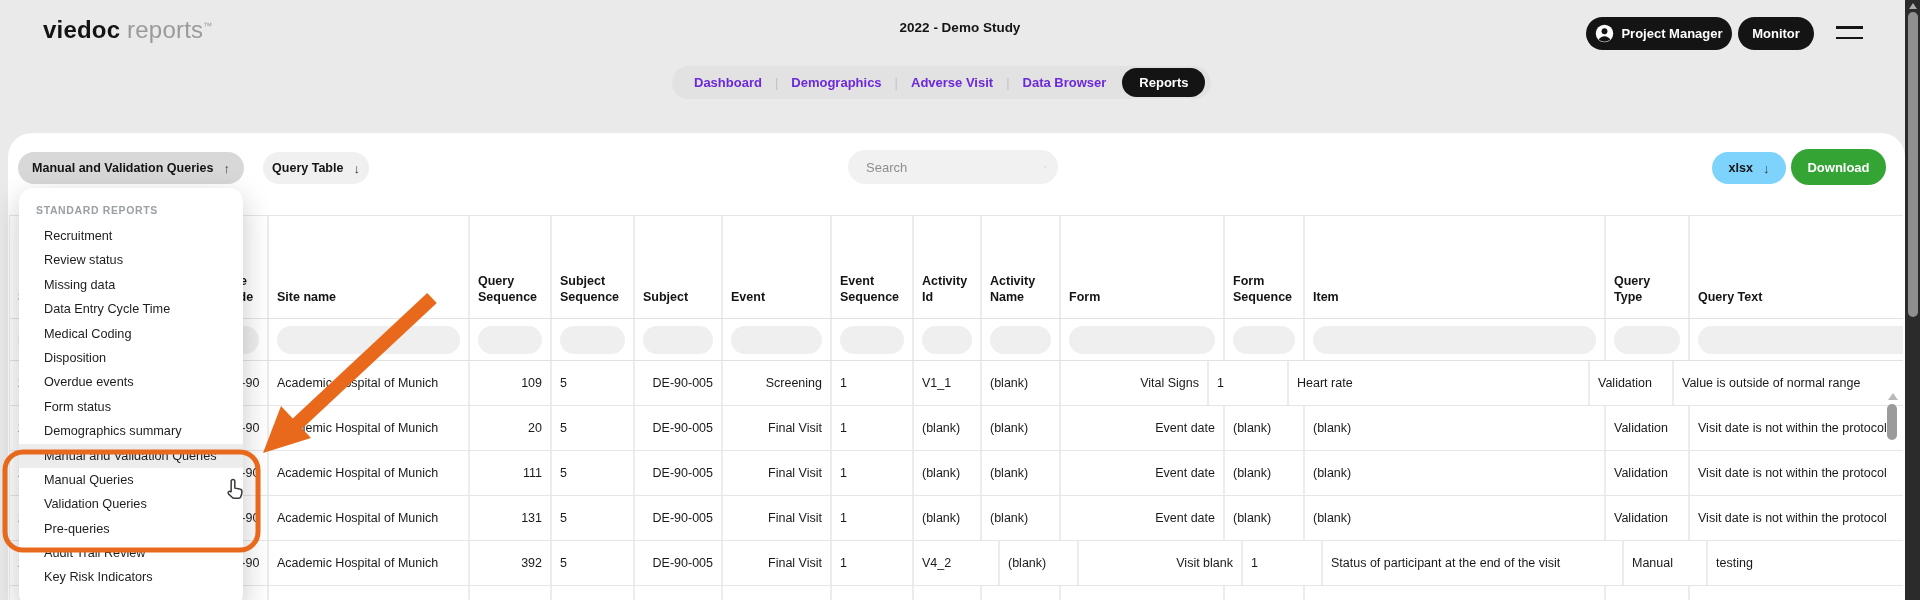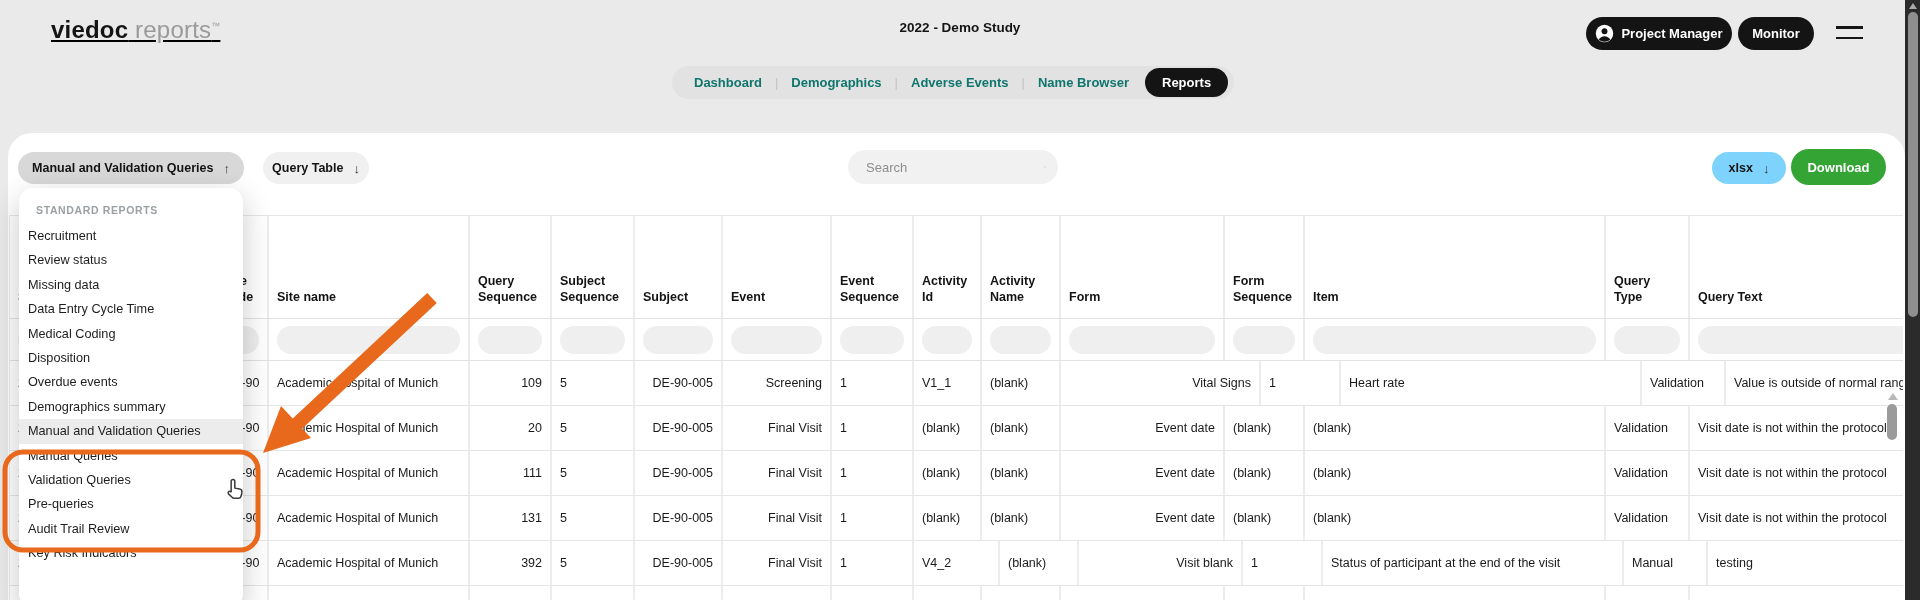--- a/index.html
+++ b/index.html
@@ -1,28 +1,28 @@
 <!DOCTYPE html>
 <html><head>
 <meta charset="utf-8">
 <style>
   html,body{margin:0;padding:0;background:#eaeaea;}
   *{box-sizing:border-box;font-family:"Liberation Sans",sans-serif;}
   .page{position:relative;width:1920px;height:600px;overflow:hidden;background:#eaeaea;}
 
   
-  .logo{position:absolute;left:51px;top:16px;font-size:24px;letter-spacing:.2px;text-decoration:underline;}
+  .logo{position:absolute;left:43px;top:16px;font-size:24px;letter-spacing:.2px;}
   .logo .p1{color:#141414;font-weight:600;}
   .logo .p2{color:#9a9a9a;font-weight:500;}
   .logo .tm{color:#9a9a9a;font-size:9px;vertical-align:super;}
   .study-title{position:absolute;left:0;top:20px;width:100%;text-align:center;
     font-size:13.5px;font-weight:600;color:#141414;pointer-events:none;}
   .tabsbar{position:absolute;left:672px;top:66px;height:33px;background:#e2e2e2;
     border-radius:17px;display:flex;align-items:center;padding:0 6px 0 22px;}
-  .tab{font-size:13px;font-weight:600;color:#0f766e;cursor:pointer;white-space:nowrap;}
+  .tab{font-size:13px;font-weight:600;color:#6d28d9;cursor:pointer;white-space:nowrap;}
   .tabsep{color:#c3c3c3;margin:0 13px;font-size:13px;}
   .tab.active{background:#141414;color:#fff;border-radius:16px;padding:7px 17px;margin-left:16px;}
   .rolepill{position:absolute;top:17px;height:33px;background:#141414;color:#fff;border-radius:17px;
     display:flex;align-items:center;justify-content:center;font-size:13px;font-weight:600;cursor:pointer;gap:7px;}
   .pm{left:1586px;width:146px;}
   .mon{left:1738px;width:76px;}
   .burger{position:absolute;left:1836px;top:26px;width:27px;height:14px;cursor:pointer;}
   .burger div{height:2.6px;background:#161616;}
   .burger div:first-child{margin-bottom:8px;}
 
@@ -63,44 +63,44 @@
   .drow .c{font-size:12.5px;font-weight:500;color:#1a1a1a;line-height:44px;white-space:nowrap;}
   .al-r{text-align:right;}
   .insb-arrow{position:absolute;left:1878px;top:177px;width:0;height:0;
     border-left:5px solid transparent;border-right:5px solid transparent;border-bottom:7px solid #b9b9b9;}
   .insb-thumb{position:absolute;left:1877px;top:188px;width:10px;height:36px;background:#9b9b9b;border-radius:5px;}
 
   
   .menu{position:absolute;left:19px;top:188px;width:224px;height:420px;background:#fff;
     border-radius:14px;box-shadow:0 10px 30px rgba(0,0,0,.22);padding-top:8px;z-index:5;}
   .menu-label{padding:8px 0 8px 17px;font-size:10.5px;letter-spacing:.06em;color:#9aa0a3;font-weight:600;}
-  .mi{height:24.4px;line-height:24.4px;padding-left:9px;font-size:12.7px;font-weight:500;
+  .mi{height:24.4px;line-height:24.4px;padding-left:25px;font-size:12.7px;font-weight:500;
     color:#1d1d1d;cursor:pointer;white-space:nowrap;}
   .mi.sel{background:#ececec;}
 
   
   .annot{position:absolute;left:0;top:0;z-index:9;pointer-events:none;}
 </style>
 </head>
 <body>
 
 <div class="page">
 
   <div class="logo"><span class="p1">viedoc</span><span class="p2"> reports</span><span class="tm">™</span></div>
 
   <div class="study-title">2022 - Demo Study</div>
 
   <div class="tabsbar" id="tabsbar">
       <div class="tab">Dashboard</div>
       <span class="tabsep">|</span>
       <div class="tab">Demographics</div>
       <span class="tabsep">|</span>
-      <div class="tab">Adverse Events</div>
+      <div class="tab">Adverse Visit</div>
       <span class="tabsep">|</span>
-      <div class="tab">Name Browser</div>
+      <div class="tab">Data Browser</div>
       <div class="tab active">Reports</div>
     </div>
 
   <div class="rolepill pm">
     <svg width="19" height="19" viewBox="0 0 20 20">
       <circle cx="10" cy="10" r="9.2" fill="#ffffff"></circle>
       <circle cx="10" cy="7.6" r="3.1" fill="#141414"></circle>
       <path d="M3.8 16.3 a7.4 7.4 0 0 1 12.4 0 a9.2 9.2 0 0 1 -12.4 0 z" fill="#141414"></path>
     </svg>
     <span>Project Manager</span>
@@ -218,21 +218,21 @@
         <div class="c" style="width: 206px;">2</div>
         <div class="c al-r" style="width: 53px;">DE-90</div>
         <div class="c" style="width: 201px;">Academic Hospital of Munich</div>
         <div class="c al-r" style="width: 82px;">109</div>
         <div class="c" style="width: 83px;">5</div>
         <div class="c al-r" style="width: 88px;">DE-90-005</div>
         <div class="c al-r" style="width: 109px;">Screening</div>
         <div class="c" style="width: 82px;">1</div>
         <div class="c" style="width: 68px;">V1_1</div>
         <div class="c" style="width: 79px;">(blank)</div>
-        <div class="c al-r" style="width: 200px;">Vital Signs</div>
+        <div class="c al-r" style="width: 148px;">Vital Signs</div>
         <div class="c" style="width: 80px;">1</div>
         <div class="c" style="width: 301px;">Heart rate</div>
         <div class="c" style="width: 84px;">Validation</div>
         <div class="c" style="width: 400px;">Value is outside of normal range</div>
       </div>
       <div class="trow drow">
         <div class="c" style="width: 206px;">2</div>
         <div class="c al-r" style="width: 53px;">DE-90</div>
         <div class="c" style="width: 201px;">Academic Hospital of Munich</div>
         <div class="c al-r" style="width: 82px;">20</div>
@@ -322,20 +322,21 @@
 
   <div class="menu" id="menu">
     <div class="menu-label">STANDARD REPORTS</div>
   <div class="mi">Recruitment</div>
       <div class="mi">Review status</div>
       <div class="mi">Missing data</div>
       <div class="mi">Data Entry Cycle Time</div>
       <div class="mi">Medical Coding</div>
       <div class="mi">Disposition</div>
       <div class="mi">Overdue events</div>
+      <div class="mi">Form status</div>
       <div class="mi">Demographics summary</div>
       <div class="mi sel">Manual and Validation Queries</div>
       <div class="mi">Manual Queries</div>
       <div class="mi">Validation Queries</div>
       <div class="mi">Pre-queries</div>
       <div class="mi">Audit Trail Review</div>
       <div class="mi">Key Risk Indicators</div>
     </div>
 
   <svg class="annot" width="1920" height="600">

